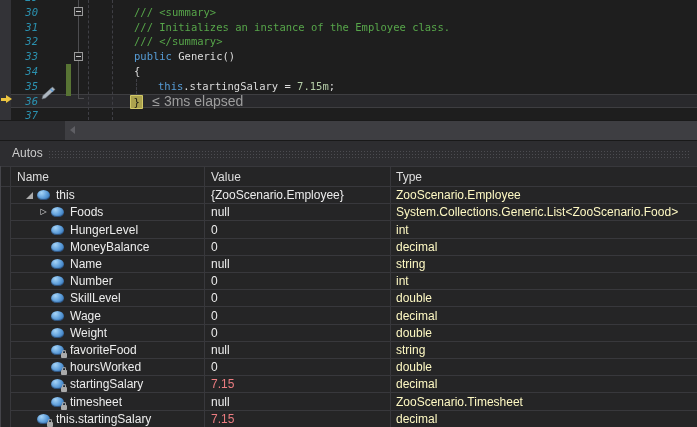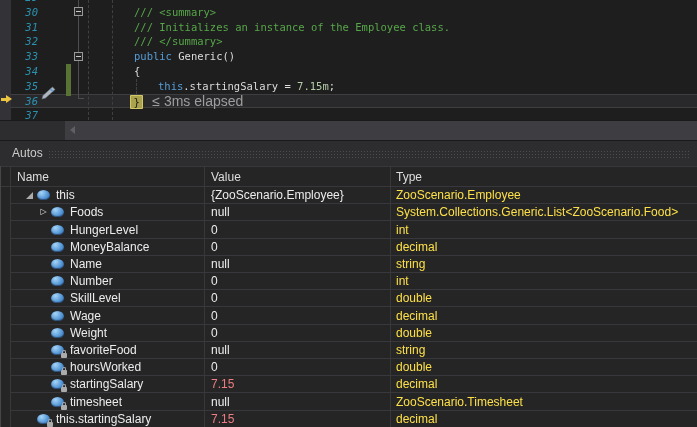--- a/index.html
+++ b/index.html
@@ -70,21 +70,21 @@
   .exp-closed{color:#E0E0E0;font-size:8px;line-height:8px;}
   .vs-field-icon{position:relative;flex:none;width:13px;height:10px;margin:0 6px 0 1px;
       border-radius:55% 55% 48% 48%/60% 60% 50% 50%;
       background:radial-gradient(circle at 35% 28%,#A6D4F7 0%,#5F9FDB 48%,#2A69AE 100%);
       box-shadow:inset 0 -1px 1px rgba(0,0,20,.45);}
   .lock{position:absolute;right:-3px;bottom:-3px;width:6px;height:5px;background:#ABABAB;border-radius:1px;}
   .lock::before{content:"";position:absolute;left:1px;top:-3px;width:2px;height:3px;
       border:1px solid #ABABAB;border-bottom:none;border-radius:2px 2px 0 0;}
   .cell-value{position:absolute;left:201px;top:0;height:100%;display:flex;align-items:center;color:#ECECEC;}
   .cell-value.changed{color:#ED7D81;}
-  .cell-type{position:absolute;left:386px;top:0;height:100%;display:flex;align-items:center;color:#fde047;white-space:nowrap;}
+  .cell-type{position:absolute;left:386px;top:0;height:100%;display:flex;align-items:center;color:#fef9c3;white-space:nowrap;}
   .vline{position:absolute;top:25px;bottom:0;width:1px;background:#38383C;}
   .vl-edge{left:0;background:#45454A;} .vl-gutter{left:10px;} .vl-val{left:204px;} .vl-type{left:390px;}
 </style>
 </head>
 <body>
 
 <div class="screen">
 
   <div class="code-editor">
     <div class="current-line-band"></div>

